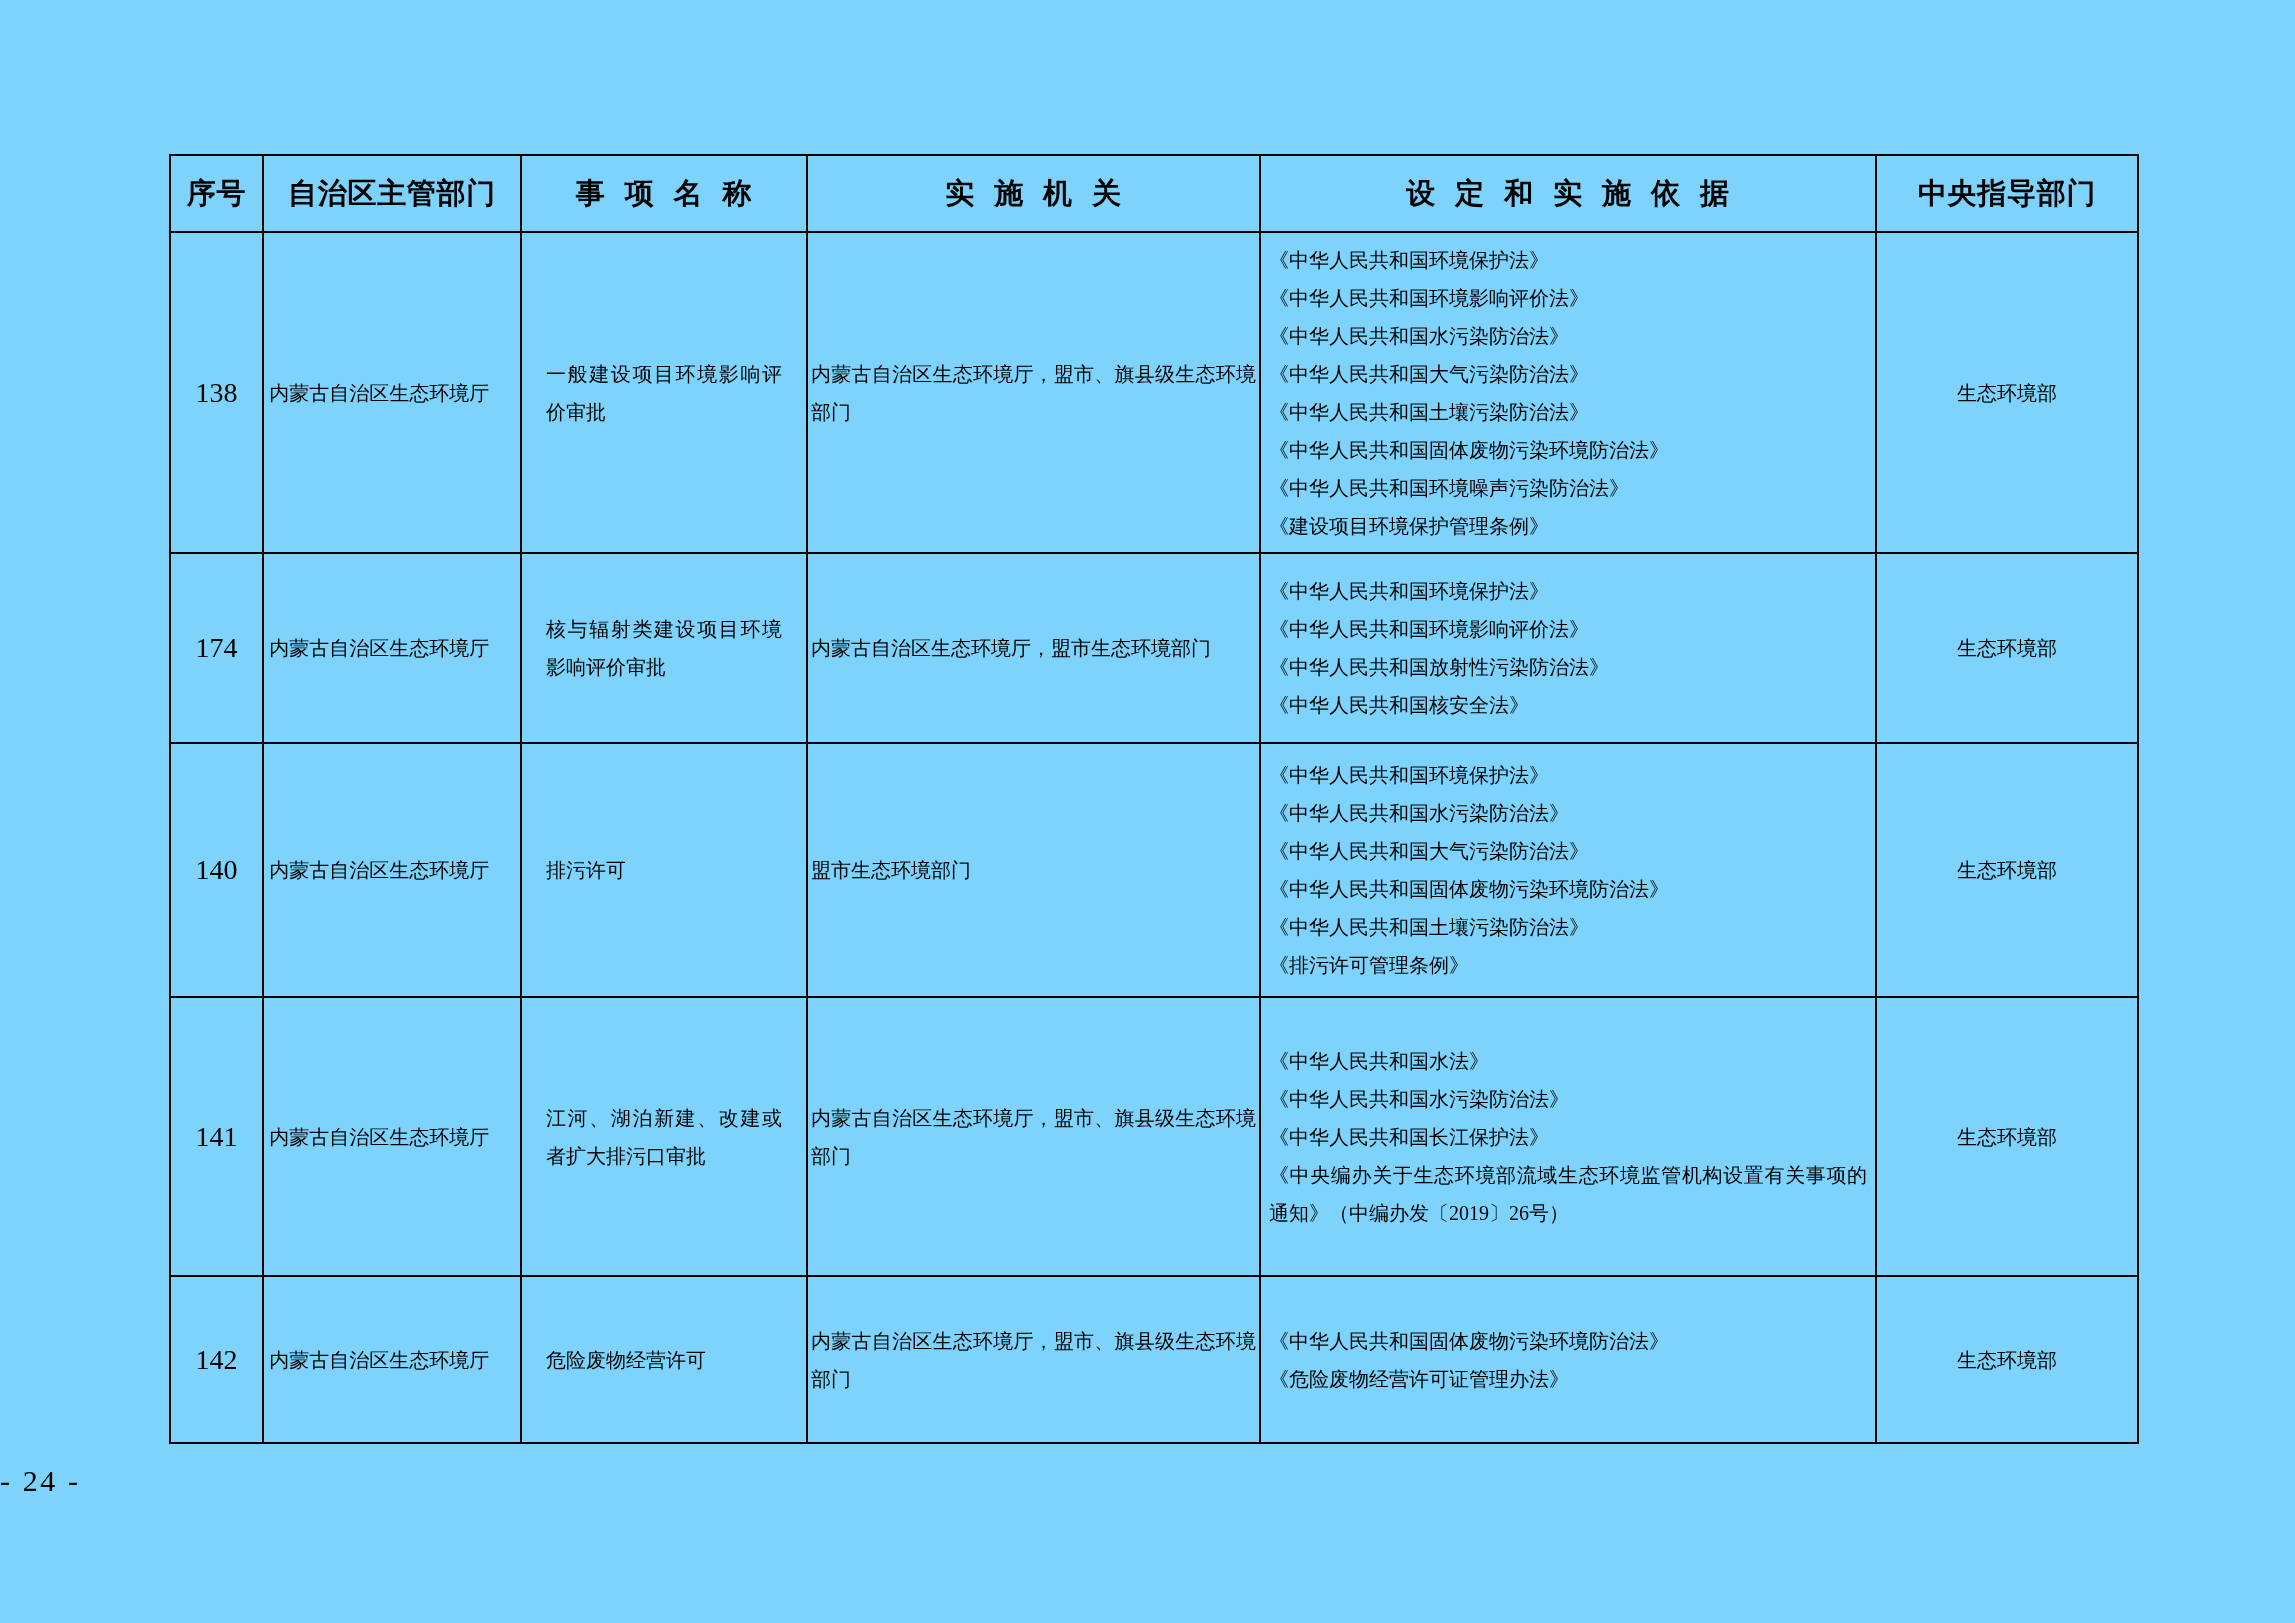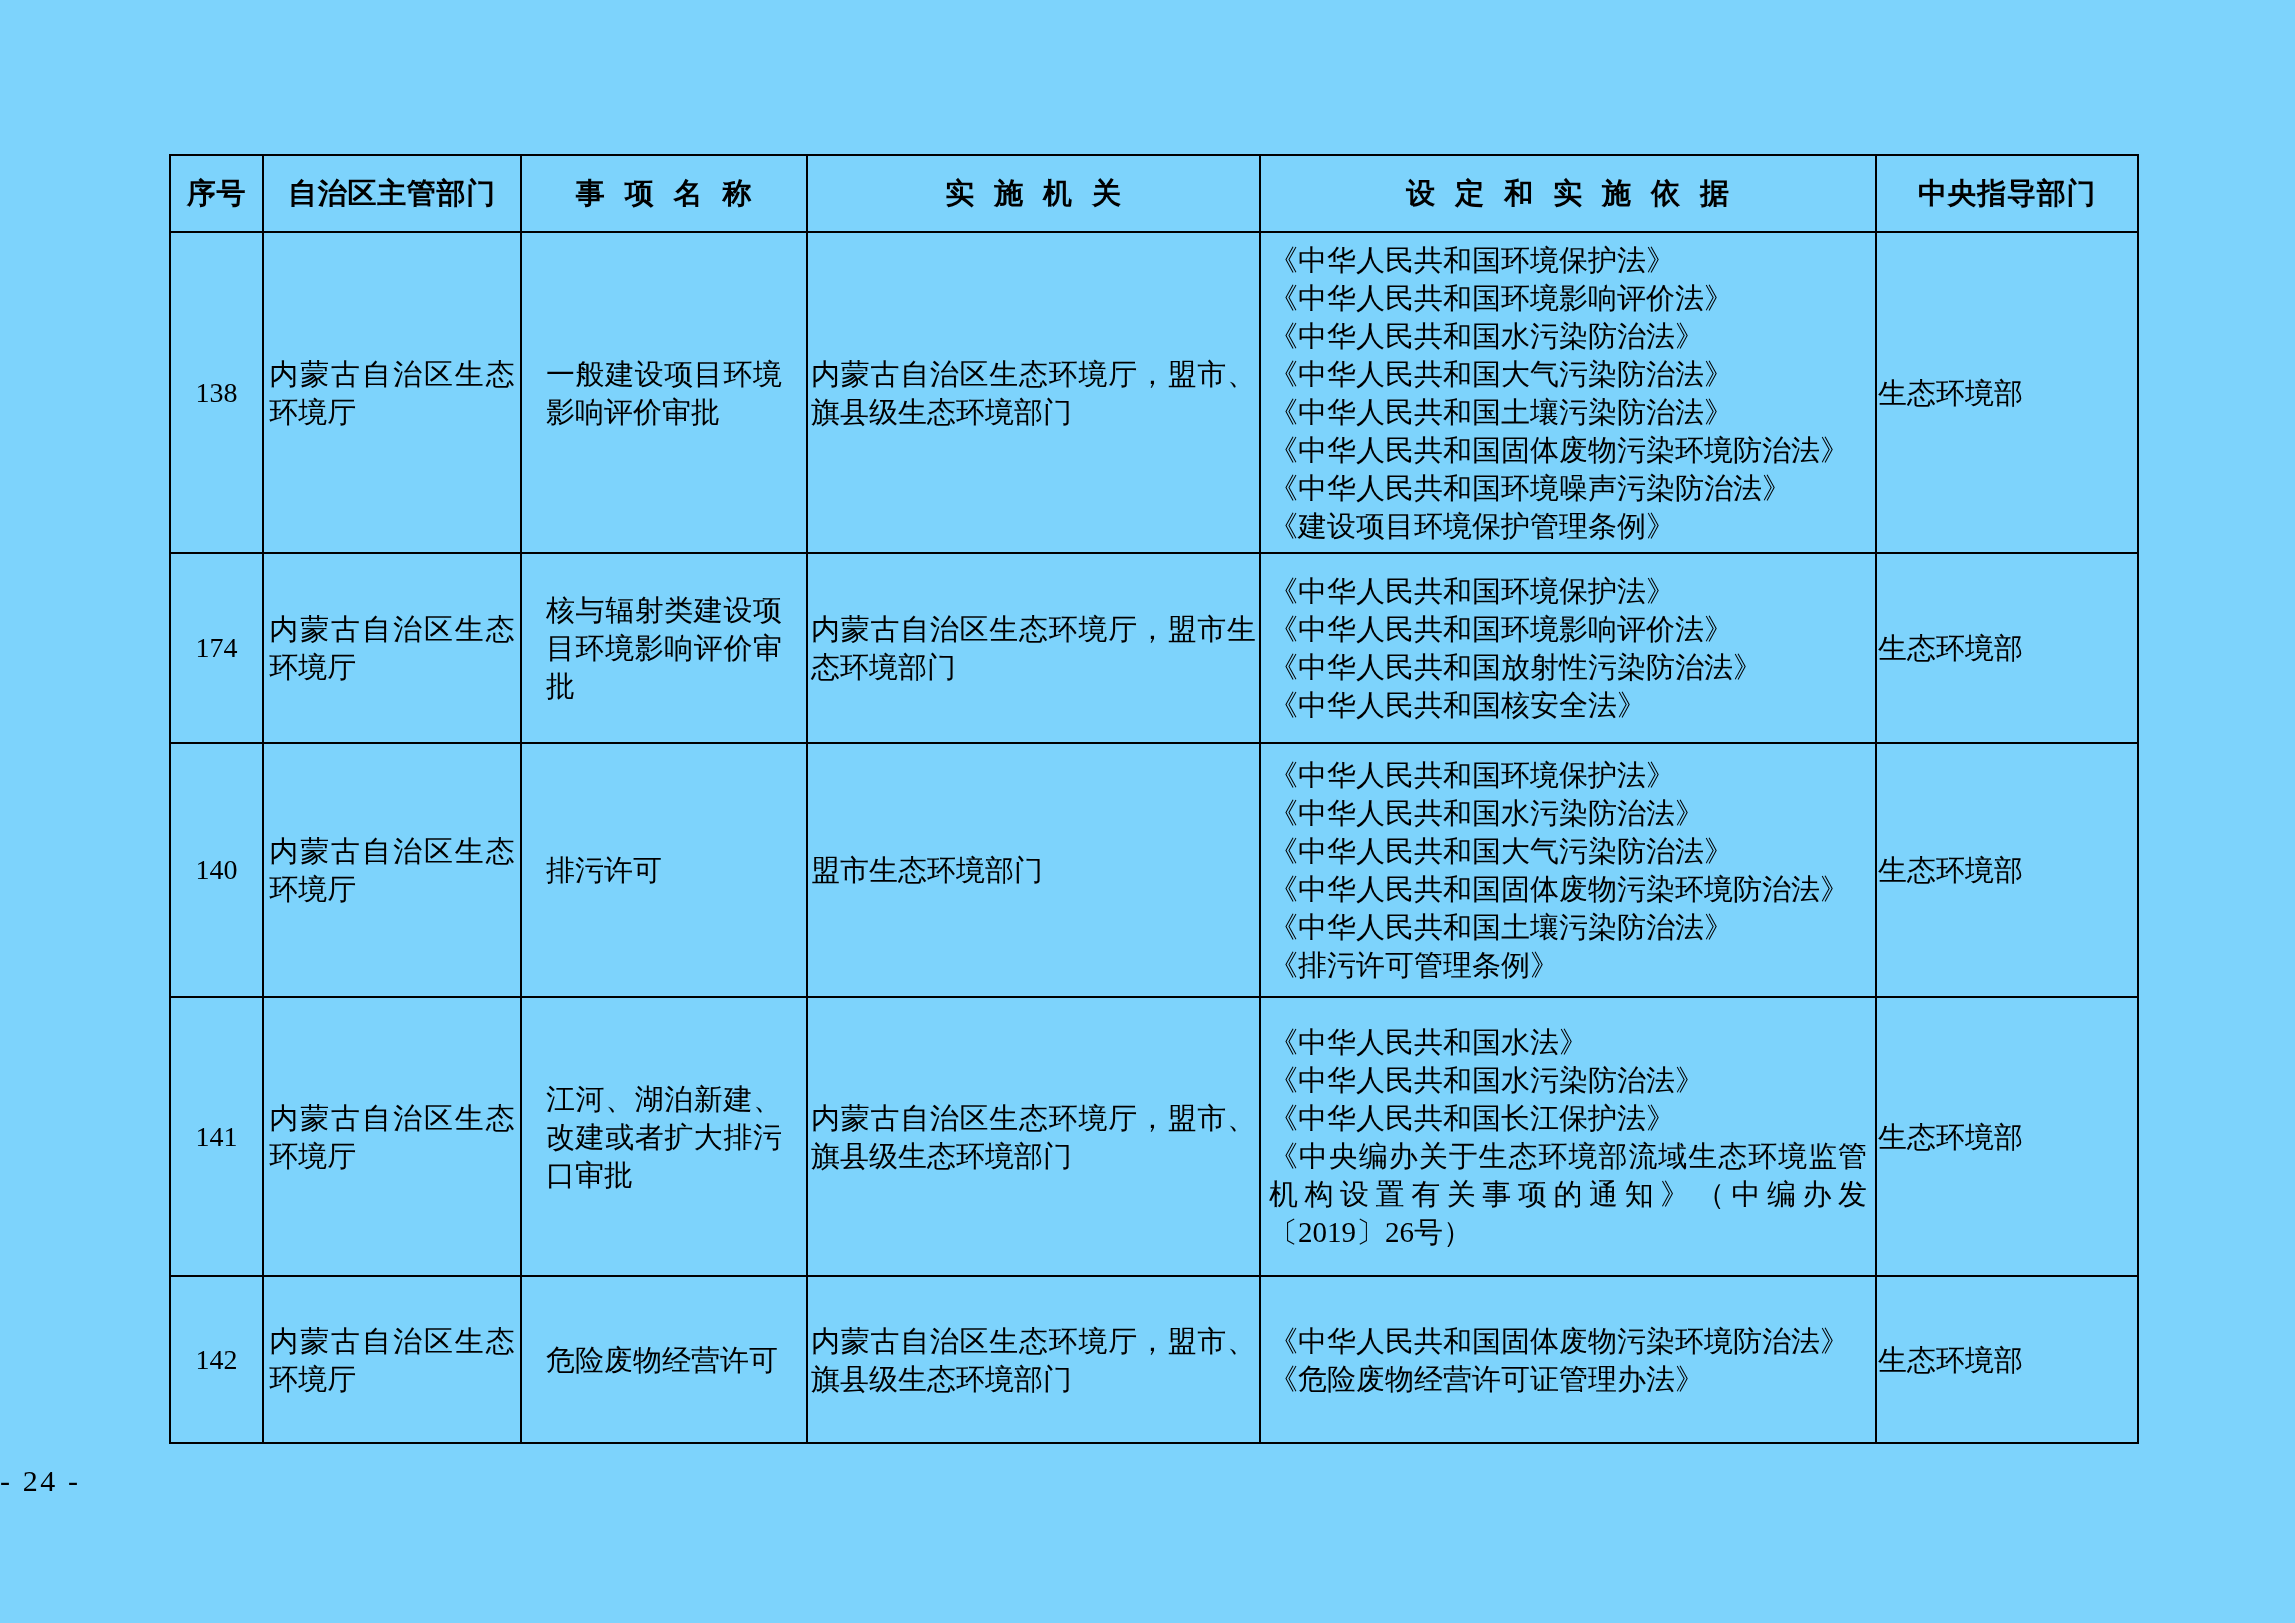--- a/index.html
+++ b/index.html
@@ -9,27 +9,27 @@
 
   table.approval{position:absolute;left:169px;top:154px;width:1967px;
                  border-collapse:collapse;table-layout:fixed;}
   th,td{border:2px solid #000;border-top-width:2.6px;border-bottom-width:2.6px;
         overflow:hidden;box-sizing:border-box;}
   thead tr{height:77px;}
   th{font-family:"Liberation Sans","DejaVu Sans",sans-serif;
      font-size:29px;font-weight:bold;text-align:center;vertical-align:middle;
      word-spacing:10.5px;letter-spacing:0.7px;white-space:nowrap;}
 
-  td{font-size:29px;line-height:38px;vertical-align:middle;}
+  td{font-size:20px;line-height:38px;vertical-align:middle;}
   td.c-serial{text-align:center;font-size:28px;font-family:"Liberation Serif","DejaVu Serif",serif;}
   td.c-dept{text-align:justify;text-justify:inter-character;padding:0 5.2px;}
   td.c-item{text-align:justify;text-justify:inter-character;padding:0 24px;}
   td.c-agency{text-align:justify;text-justify:inter-character;padding:0 3px;}
   td.c-legal{text-align:justify;text-justify:inter-character;padding:0 7.9px;}
-  td.c-central{text-align:left;}
+  td.c-central{text-align:center;}
   .law-line{text-align:justify;text-justify:inter-character;}
 
   tbody tr:nth-child(1){height:321px;}
   tbody tr:nth-child(2){height:190px;}
   tbody tr:nth-child(3){height:254px;}
   tbody tr:nth-child(4){height:279px;}
   tbody tr:nth-child(5){height:167px;}
 
   .page-number{position:absolute;left:0;top:1464px;width:2295px;
                text-align:left;font-size:30px;letter-spacing:2.6px;

